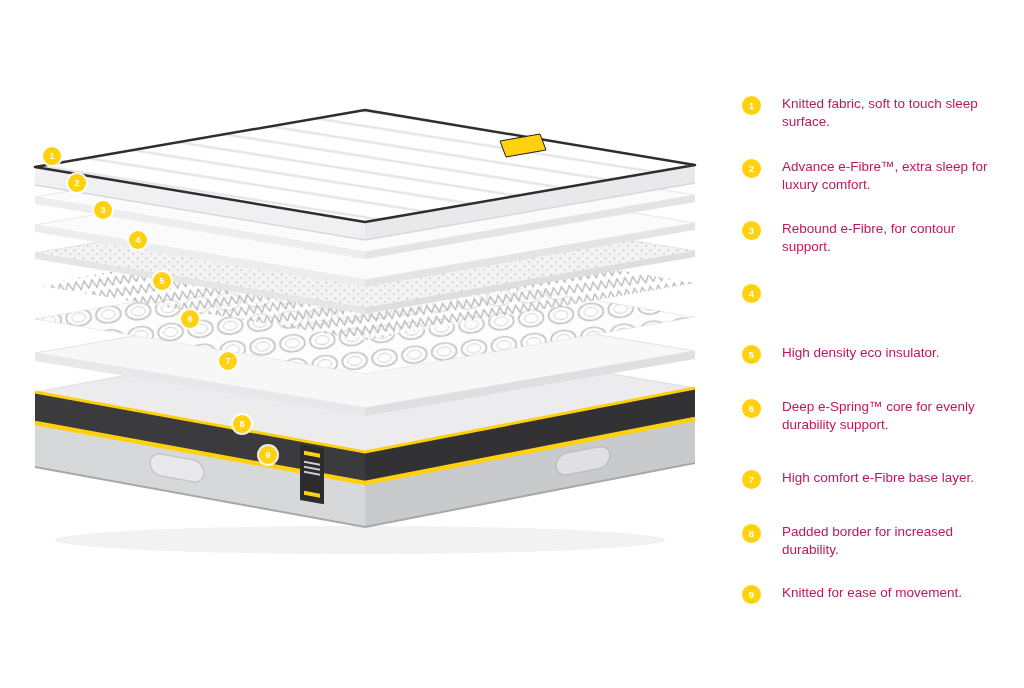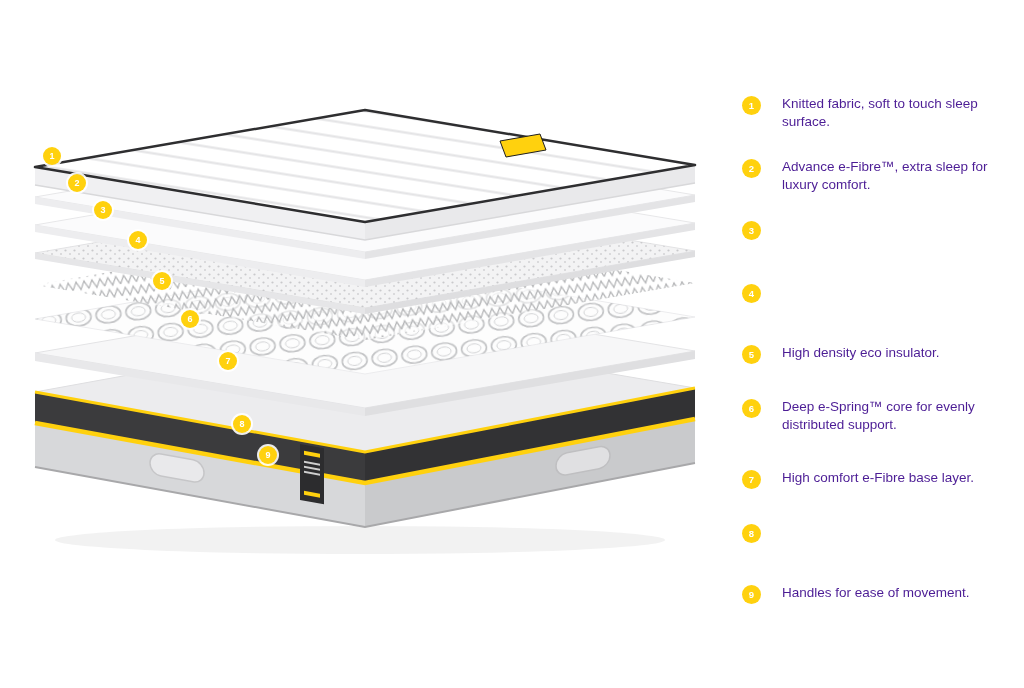--- a/index.html
+++ b/index.html
@@ -15,21 +15,21 @@
     font-size:9px;font-weight:bold;line-height:18px;text-align:center;
     box-shadow:0 0 0 2px rgba(255,255,255,.9);
   }
   .legend{position:absolute;left:742px;top:0;width:266px;height:688px;}
   .legend-item{position:absolute;left:0;display:flex;align-items:flex-start;gap:21px;}
   .legend-num{
     flex:0 0 auto;width:19px;height:19px;border-radius:50%;
     background:var(--accent,#ffd10e);color:#ffffff;
     font-size:9.5px;font-weight:bold;line-height:19px;text-align:center;margin-top:1px;
   }
-  .legend-text{width:214px;font-size:13.5px;line-height:1.3;color:#4c1d95;}
+  .legend-text{width:214px;font-size:13.5px;line-height:1.3;color:#be185d;}
 </style>
 </head>
 <body>
 
 <div class="stage">
 
   <div class="illustration">
     <svg width="730" height="688" viewBox="0 0 730 688">
       <defs>
         <pattern id="stripes" width="15" height="15" patternUnits="userSpaceOnUse" patternTransform="rotate(9)">
@@ -138,38 +138,40 @@
     <div class="legend-item" style="top:95px">
       <span class="legend-num">1</span>
       <span class="legend-text">Knitted fabric, soft to touch sleep surface.</span>
     </div>
     <div class="legend-item" style="top:158px">
       <span class="legend-num">2</span>
       <span class="legend-text">Advance e-Fibre™, extra sleep for luxury comfort.</span>
     </div>
     <div class="legend-item" style="top:220px">
       <span class="legend-num">3</span>
+      <span class="legend-text">Rebound e-Fibre, for contour support.</span>
     </div>
     <div class="legend-item" style="top:283px">
       <span class="legend-num">4</span>
     </div>
     <div class="legend-item" style="top:344px">
       <span class="legend-num">5</span>
       <span class="legend-text">High density eco insulator.</span>
     </div>
     <div class="legend-item" style="top:398px">
       <span class="legend-num">6</span>
-      <span class="legend-text">Deep e-Spring™ core for evenly distributed support.</span>
+      <span class="legend-text">Deep e-Spring™ core for evenly durability support.</span>
     </div>
     <div class="legend-item" style="top:469px">
       <span class="legend-num">7</span>
       <span class="legend-text">High comfort e-Fibre base layer.</span>
     </div>
     <div class="legend-item" style="top:523px">
       <span class="legend-num">8</span>
+      <span class="legend-text">Padded border for increased durability.</span>
     </div>
     <div class="legend-item" style="top:584px">
       <span class="legend-num">9</span>
-      <span class="legend-text">Handles for ease of movement.</span>
+      <span class="legend-text">Knitted for ease of movement.</span>
     </div>
   </div>
 
 </div>
 
 </body></html>

